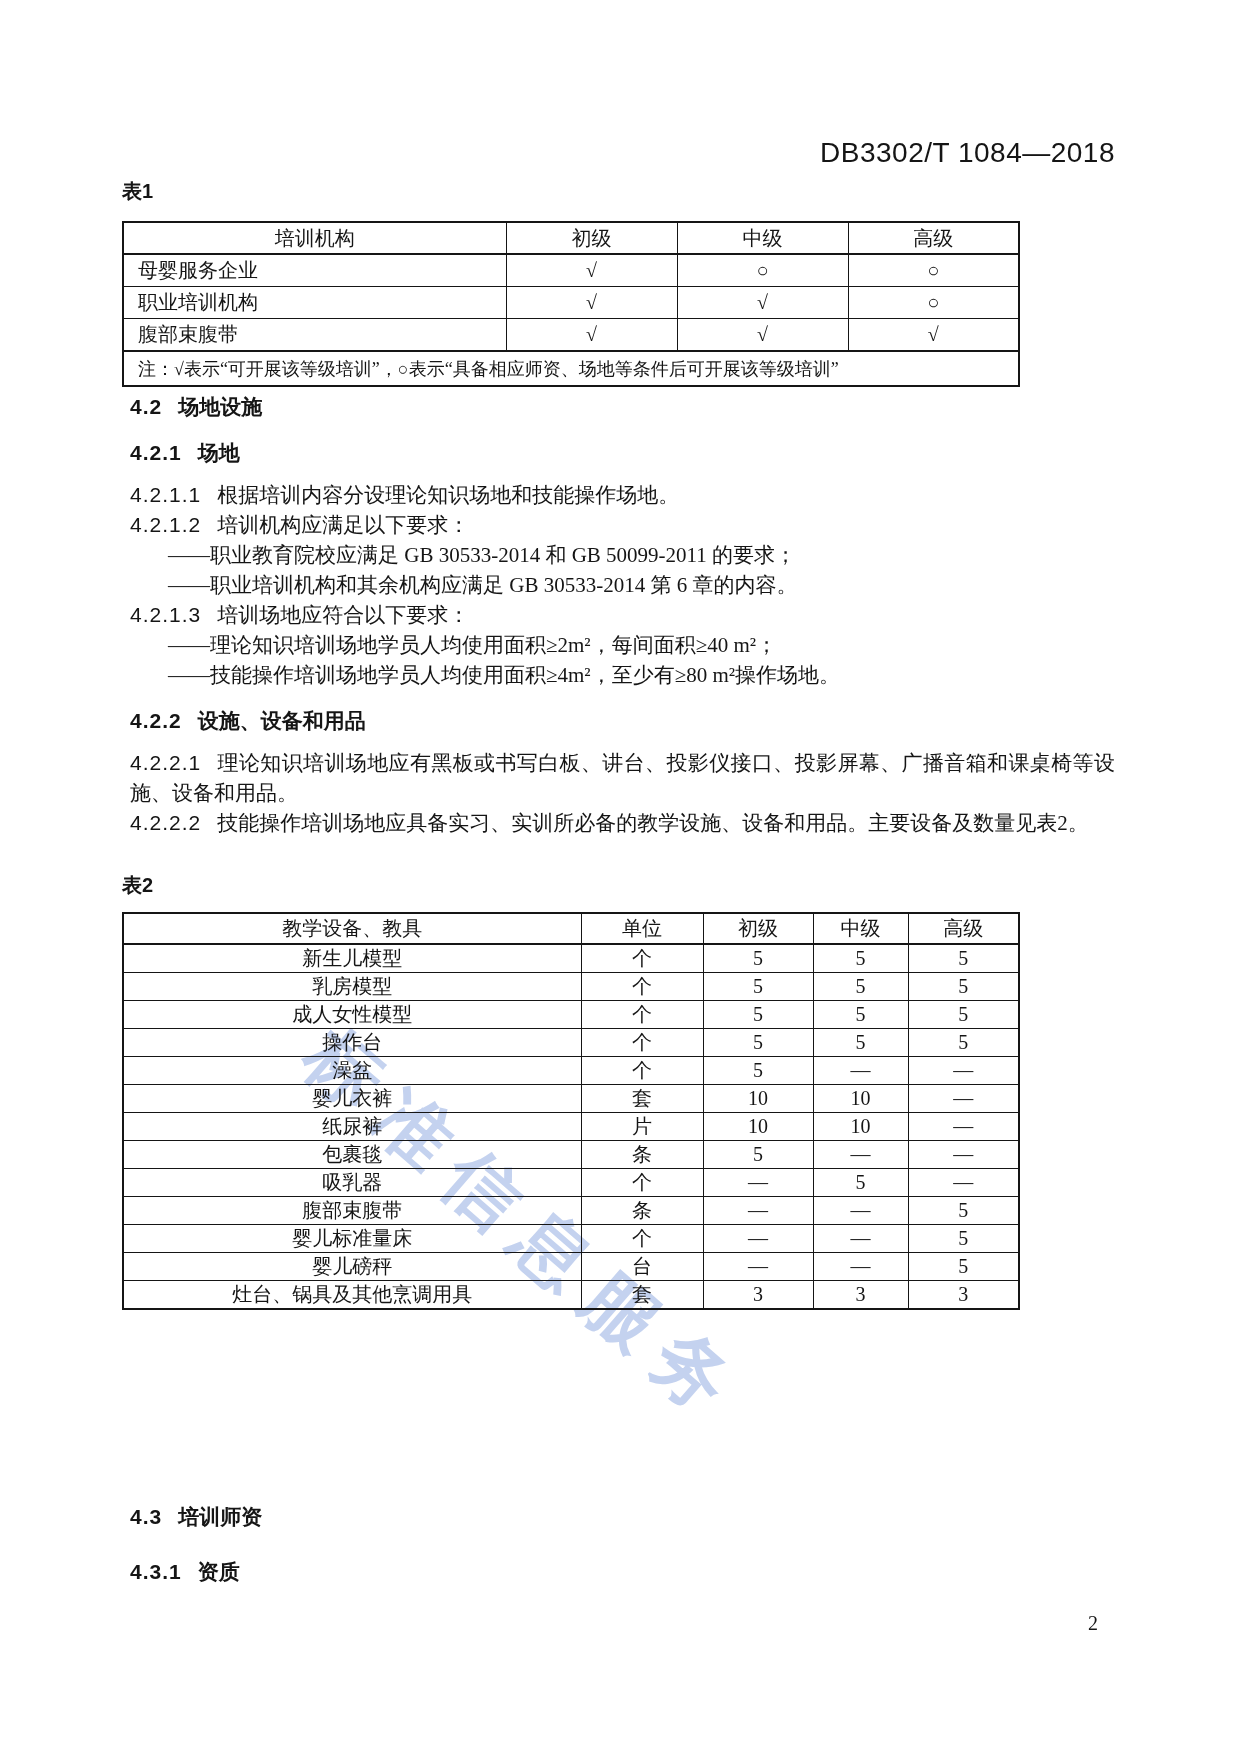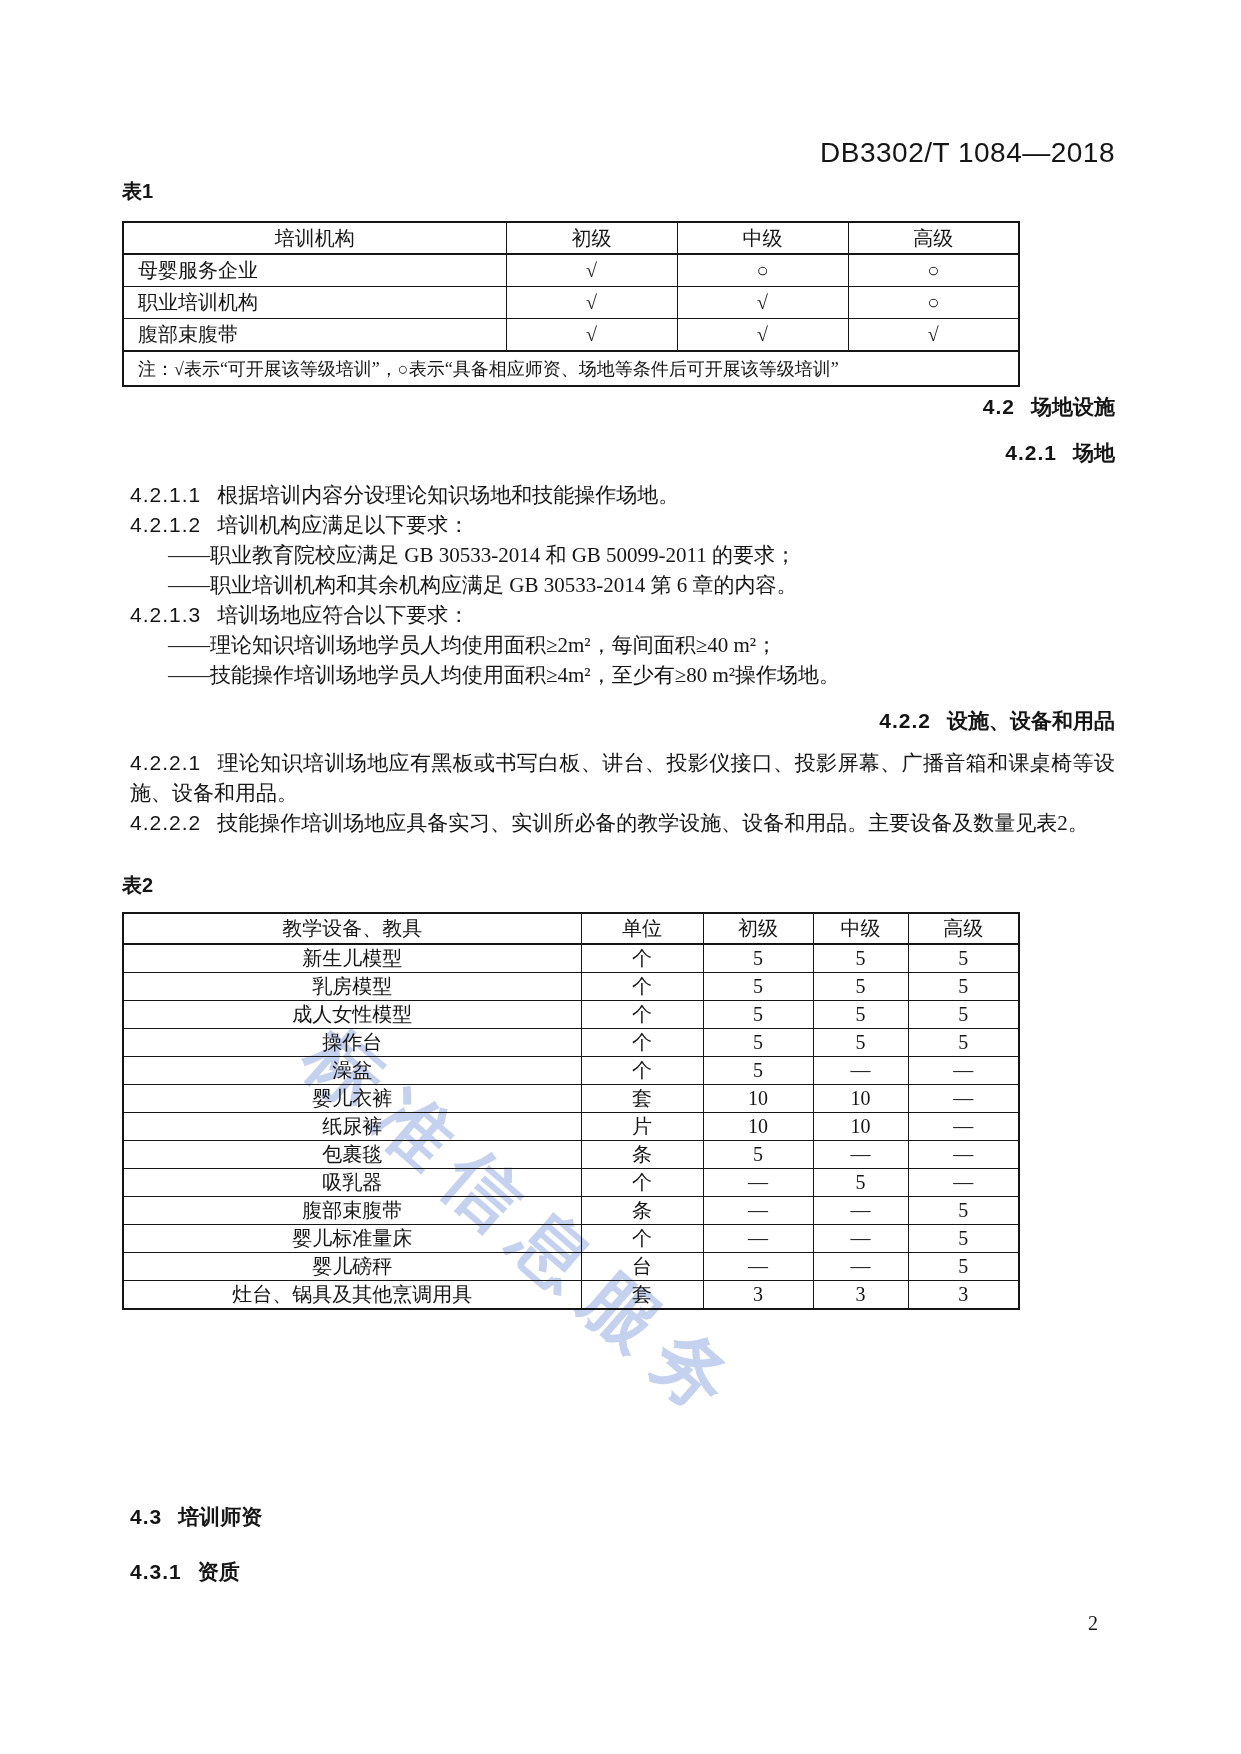--- a/index.html
+++ b/index.html
@@ -68,21 +68,20 @@
 
   .body-text{
     position:absolute;left:122px;top:392px;width:993px;
     font-size:21px;z-index:1;
   }
   .blk{margin:0;}
   .h2,.h3{
     font-family:"Liberation Sans","DejaVu Sans",sans-serif;
     font-weight:bold;font-size:21px;line-height:26px;
     padding-left:8px;
-    text-align:right;
   }
   .h2{margin:2px 0 20px 0;}
   .h3{margin:0 0 14px 0;}
   .h3.gap-top{margin-top:18px;}
   .p{line-height:30px;margin:0;padding-left:8px;text-align:justify;}
   .dash{line-height:30px;margin:0;padding-left:46px;}
   .num{
     font-family:"Liberation Sans","DejaVu Sans",sans-serif;
     margin-right:16px;letter-spacing:1px;
   }

